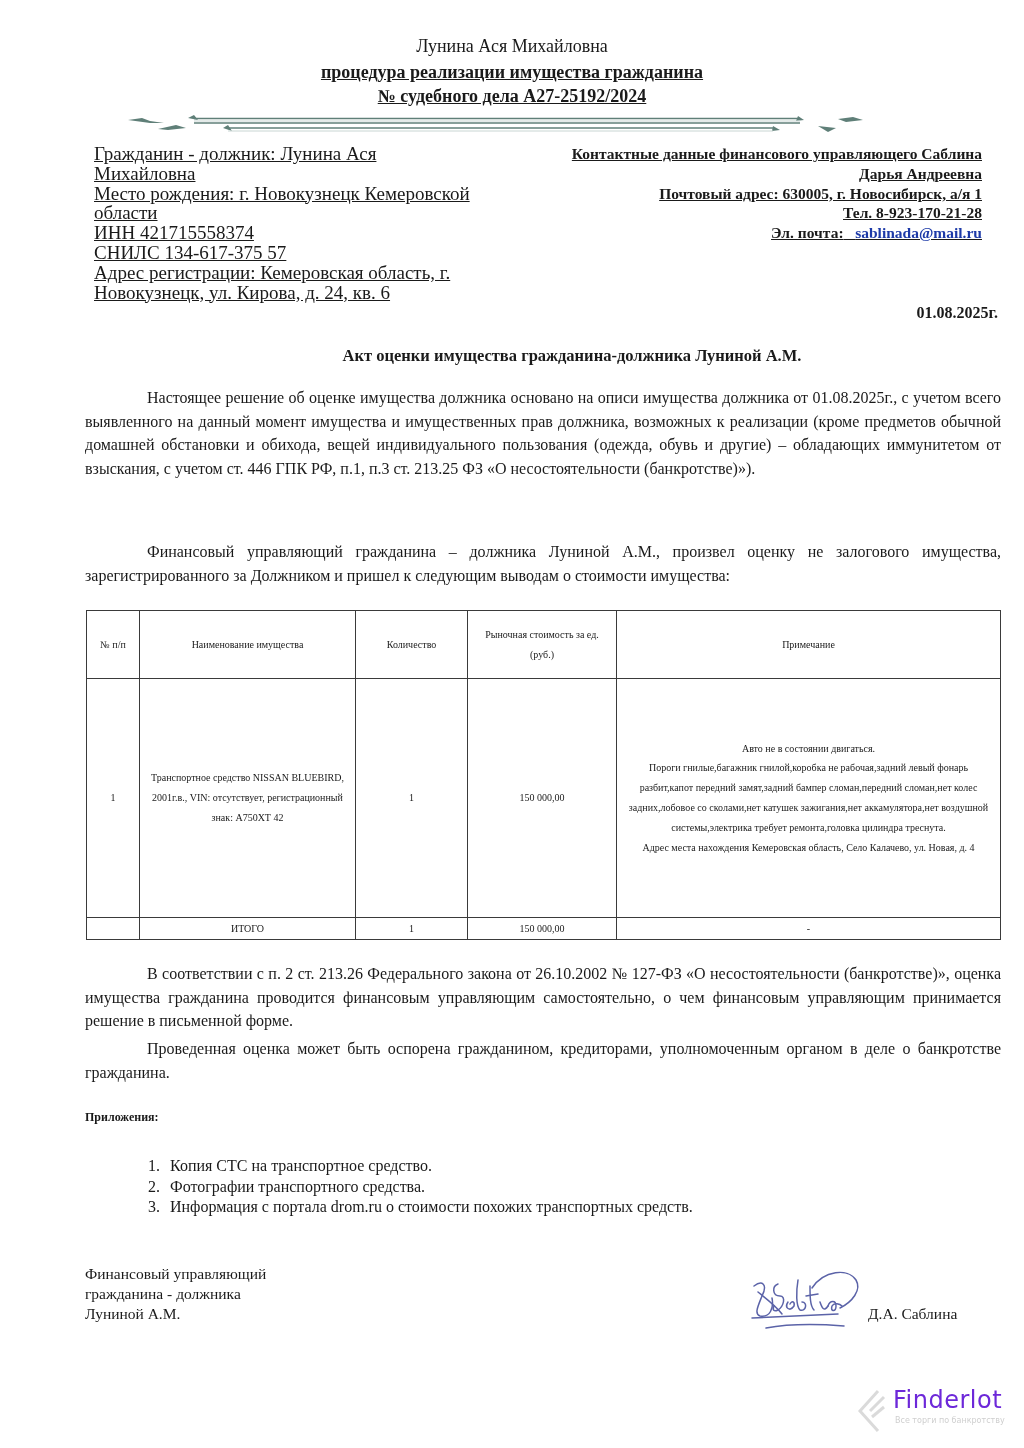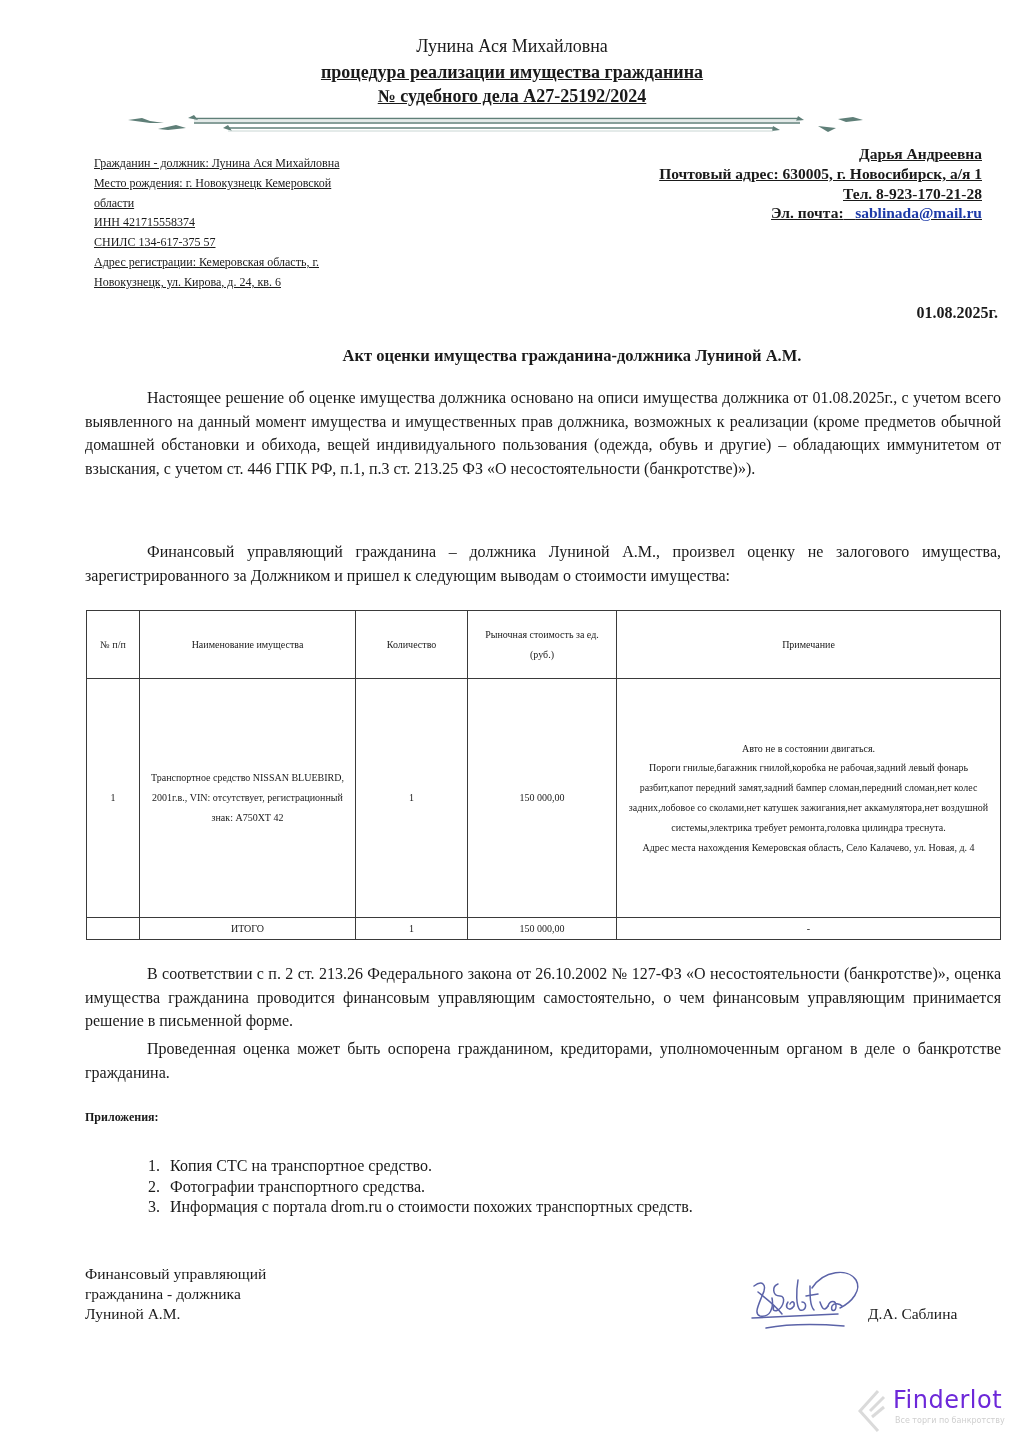--- a/index.html
+++ b/index.html
@@ -12,21 +12,21 @@
   .center { text-align: center; }
   .u { text-decoration: underline; }
   .b { font-weight: bold; }
 
   #hdr-name { top: 36px; left: 0; width: 1024px; font-size: 18px; }
   #hdr-proc { top: 62px; left: 0; width: 1024px; font-size: 18px; }
   #hdr-case { top: 86px; left: 0; width: 1024px; font-size: 18px; }
 
   #flourish { top: 114px; left: 128px; width: 750px; height: 22px; }
 
-  #debtor { top: 154px; left: 94px; width: 380px; font-size: 12px; line-height: 19.8px; }
+  #debtor { top: 144px; left: 94px; width: 380px; font-size: 19px; line-height: 19.8px; }
   #debtor div { text-decoration: underline; }
 
   #contacts { top: 144px; left: 500px; width: 482px; font-size: 15.5px; line-height: 19.8px; text-align: right; font-weight: bold; }
   #contacts div { text-decoration: underline; }
   #contacts .mail { color: #1d3aa8; }
 
   #doc-date { top: 304px; right: 26px; font-size: 16px; font-weight: bold; }
   #doc-title { top: 346px; left: 0; width: 1144px; font-size: 16.5px; font-weight: bold; text-align: center; }
 
   .para { left: 85px; width: 916px; font-size: 16px; line-height: 23.5px; text-align: justify; text-indent: 62px; }
@@ -87,20 +87,21 @@
   <div>Гражданин - должник: Лунина Ася Михайловна</div>
   <div>Место рождения: г. Новокузнецк Кемеровской</div>
   <div>области</div>
   <div>ИНН 421715558374</div>
   <div>СНИЛС 134-617-375 57</div>
   <div>Адрес регистрации: Кемеровская область, г.</div>
   <div>Новокузнецк, ул. Кирова, д. 24, кв. 6</div>
 </div>
 
 <div id="contacts" class="abs">
+  <div>Контактные данные финансового управляющего Саблина</div>
   <div>Дарья Андреевна</div>
   <div>Почтовый адрес: 630005, г. Новосибирск, а/я 1</div>
   <div>Тел. 8-923-170-21-28</div>
   <div>
     <span>Эл. почта:</span>&nbsp;&nbsp;
     <a class="mail">sablinada@mail.ru</a>
   </div>
 </div>
 
 <div id="doc-date" class="abs">01.08.2025г.</div>

